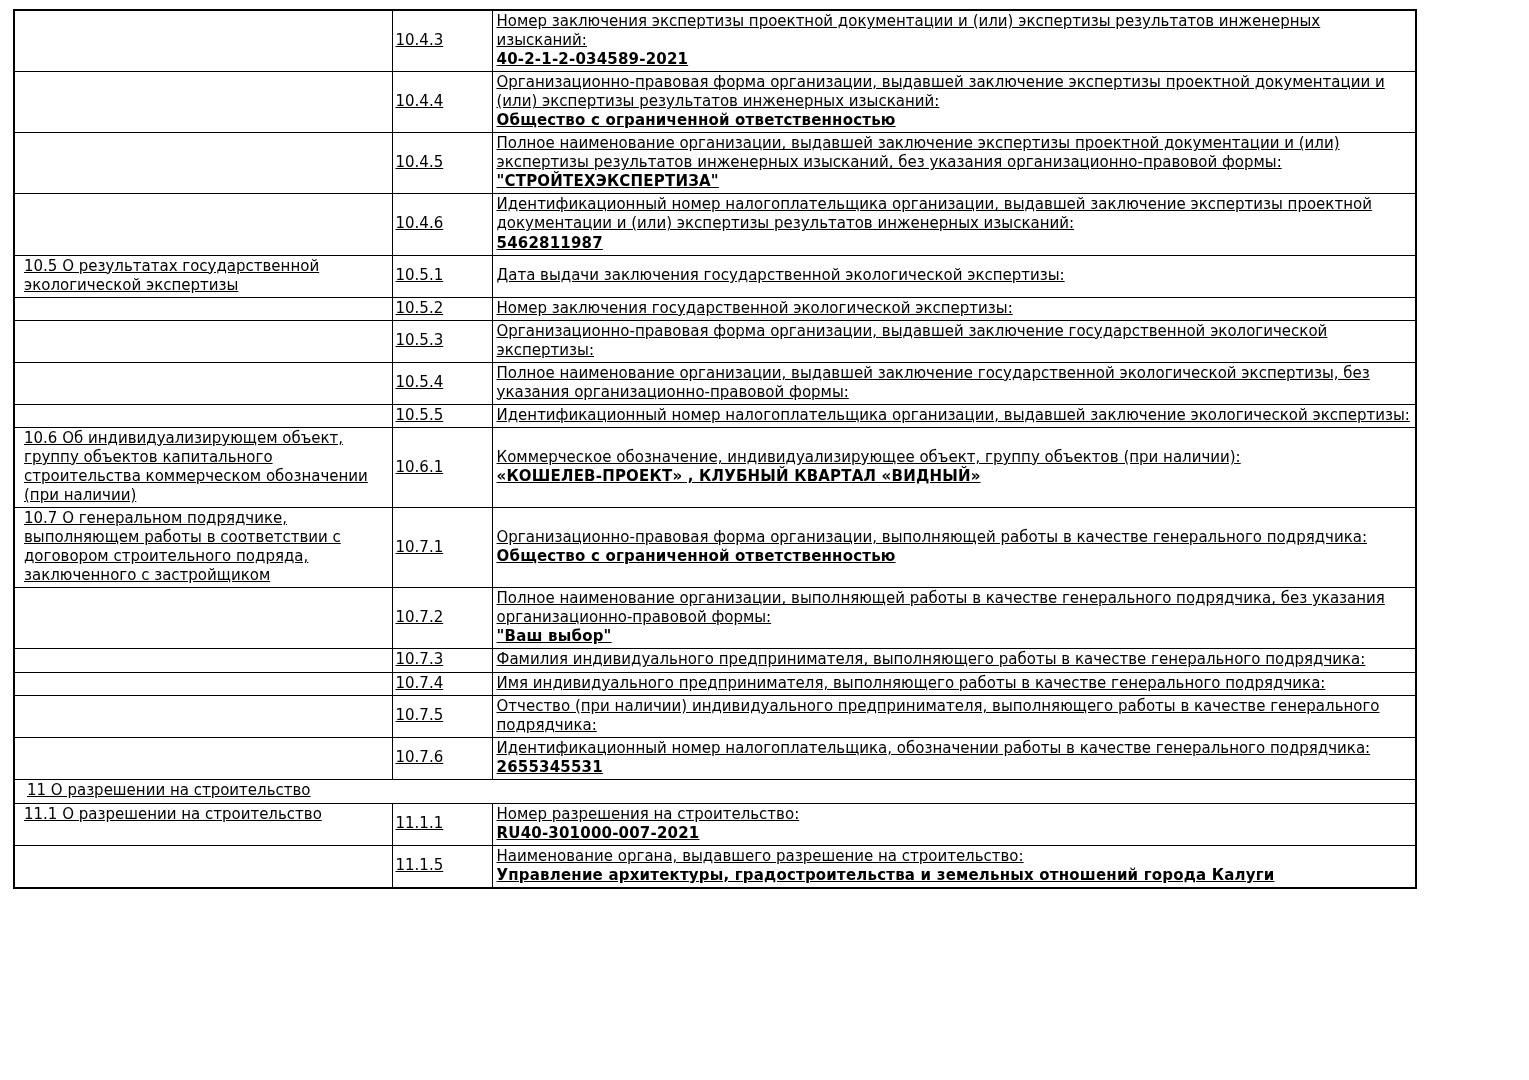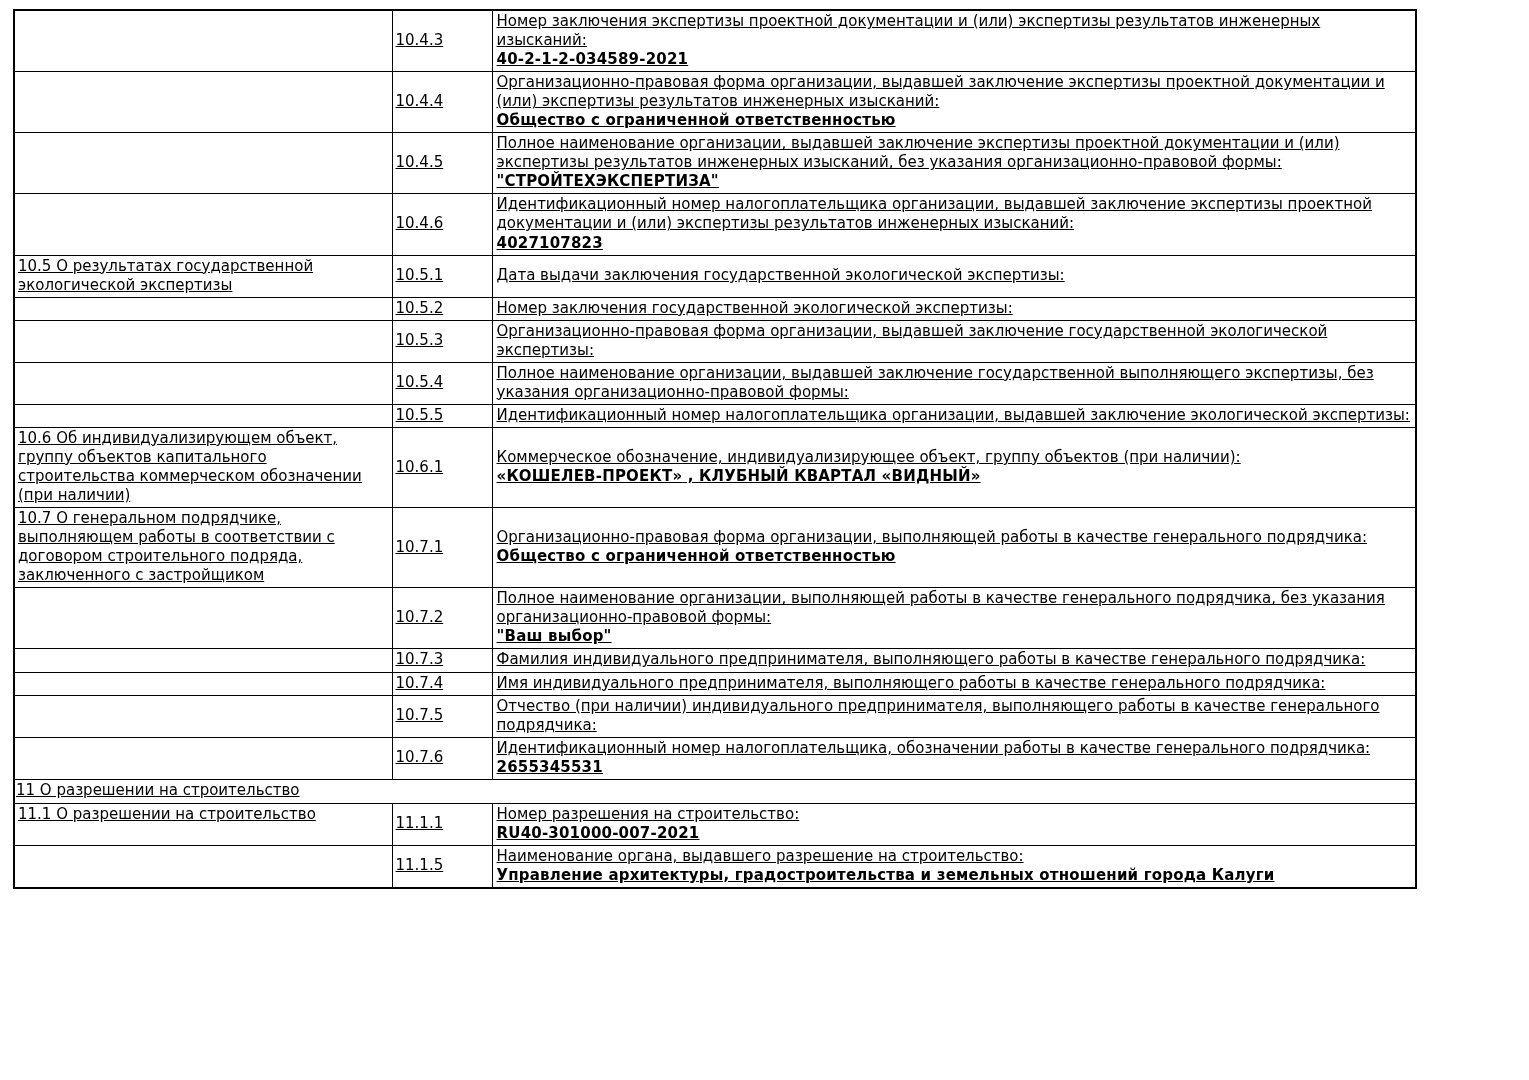--- a/index.html
+++ b/index.html
@@ -28,28 +28,28 @@
   col.c-desc    { width: auto;  }
   td {
     border: 1px solid #000;
     padding: 1px 4px 2px 4px;
     vertical-align: middle;
     line-height: 1.27;
     overflow-wrap: break-word;
   }
   td.section {
     vertical-align: top;
-    padding-left: 3px;
+    padding-left: 9px;
     padding-right: 6px;
   }
   td.code {
     padding-left: 3px;
   }
   td.heading {
-    padding-left: 1px;
+    padding-left: 12px;
     height: 24px;
   }
   .label { }
   .value {
     font-weight: bold;
     letter-spacing: 0.2px;
   }
 </style>
 </head>
 <body>
@@ -84,21 +84,21 @@
           <td class="desc">
             <div class="label">Полное наименование организации, выдавшей заключение экспертизы проектной документации и (или) экспертизы результатов инженерных изысканий, без указания организационно-правовой формы:</div>
             <div class="value">"СТРОЙТЕХЭКСПЕРТИЗА"</div>
           </td>
         </tr>
         <tr>
           <td class="section"></td>
           <td class="code">10.4.6</td>
           <td class="desc">
             <div class="label">Идентификационный номер налогоплательщика организации, выдавшей заключение экспертизы проектной документации и (или) экспертизы результатов инженерных изысканий:</div>
-            <div class="value">4027107823</div>
+            <div class="value">5462811987</div>
           </td>
         </tr>
         <tr>
           <td class="section">10.5 О результатах государственной экологической экспертизы</td>
           <td class="code">10.5.1</td>
           <td class="desc">
             <div class="label">Дата выдачи заключения государственной экологической экспертизы:</div>
           </td>
         </tr>
         <tr>
@@ -112,21 +112,21 @@
           <td class="section"></td>
           <td class="code">10.5.3</td>
           <td class="desc">
             <div class="label">Организационно-правовая форма организации, выдавшей заключение государственной экологической экспертизы:</div>
           </td>
         </tr>
         <tr>
           <td class="section"></td>
           <td class="code">10.5.4</td>
           <td class="desc">
-            <div class="label">Полное наименование организации, выдавшей заключение государственной выполняющего экспертизы, без указания организационно-правовой формы:</div>
+            <div class="label">Полное наименование организации, выдавшей заключение государственной экологической экспертизы, без указания организационно-правовой формы:</div>
           </td>
         </tr>
         <tr>
           <td class="section"></td>
           <td class="code">10.5.5</td>
           <td class="desc">
             <div class="label">Идентификационный номер налогоплательщика организации, выдавшей заключение экологической экспертизы:</div>
           </td>
         </tr>
         <tr>

